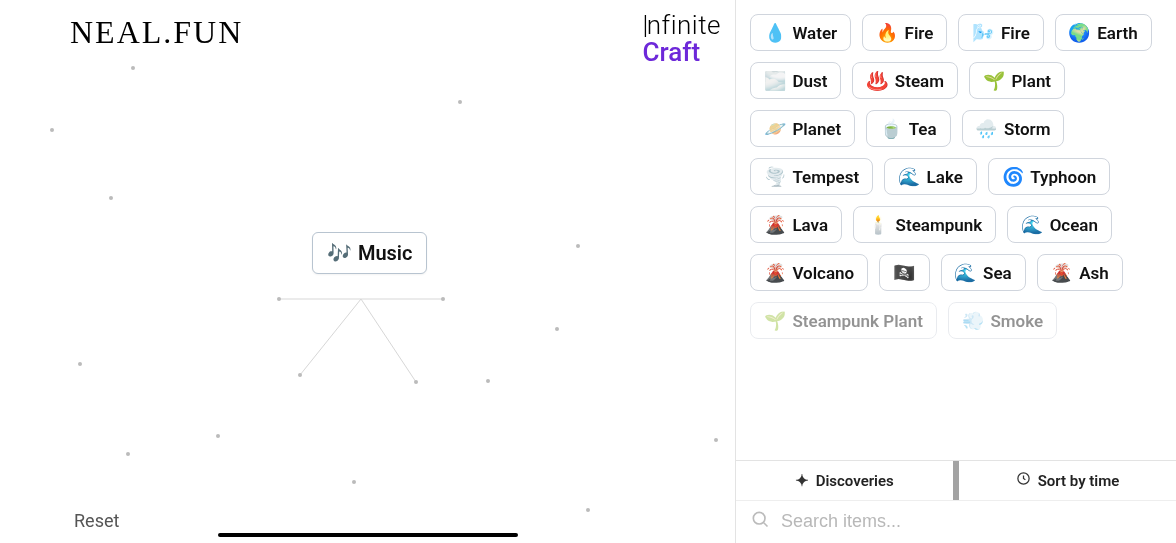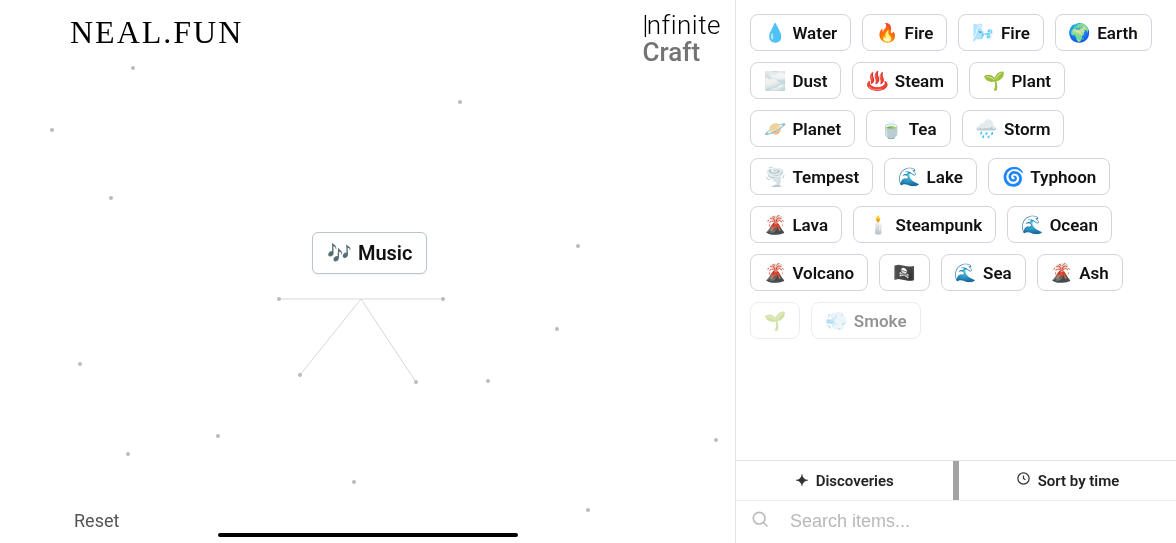--- a/index.html
+++ b/index.html
@@ -5,21 +5,21 @@
   * { box-sizing: border-box; margin: 0; padding: 0; }
   html, body { width: 1176px; height: 543px; font-family: -apple-system, BlinkMacSystemFont, "Segoe UI", Roboto, Arial, sans-serif; background: #fff; overflow: hidden; }
   .app { display: flex; width: 100%; height: 100%; }
 
   
   .canvas { position: relative; flex: 0 0 735px; height: 100%; }
   .logo { position: absolute; top: 14px; left: 70px; font-size: 32px; font-weight: 400; letter-spacing: 2px; font-family: Georgia, "Times New Roman", serif; color: #000; }
   .title { position: absolute; top: 12px; right: 14px; text-align: left; line-height: 1.05; }
   .title-line1 { font-size: 26px; font-weight: 300; color: #000; letter-spacing: 0.5px; }
   .title-line1::before { content: "|"; font-weight: 300; margin-right: -2px; }
-  .title-line2 { font-size: 26px; font-weight: 500; color: #737373; }
+  .title-line2 { font-size: 26px; font-weight: 500; color: #6d28d9; }
 
   .element-chip {
     position: absolute;
     display: inline-flex; align-items: center; gap: 6px;
     border: 1px solid #b8c4d0; border-radius: 6px;
     padding: 8px 14px; background: #fff;
     font-size: 20px; font-weight: 600; color: #111;
     box-shadow: 0 1px 2px rgba(0,0,0,0.05);
   }
   .element-chip .emoji { font-size: 20px; filter: grayscale(10%); }
@@ -46,21 +46,21 @@
   }
   .item .emoji { font-size: 18px; }
 
   .items-fade { position: absolute; left: 0; right: 0; bottom: 0; height: 48px; background: linear-gradient(to bottom, rgba(255,255,255,0), #fff 85%); pointer-events: none; }
 
   .tools { display: flex; border-top: 1px solid #e3e3e3; }
   .tool { flex: 1; display: flex; align-items: center; justify-content: center; gap: 7px; padding: 10px 0; font-size: 15px; font-weight: 600; color: #222; cursor: pointer; }
   .tool + .tool { border-left: 6px solid #a3a3a3; align-items: center; }
   .tool .ticon { font-size: 16px; color: #333; }
 
-  .search { display: flex; align-items: center; gap: 20px; padding: 8px 14px 10px 14px; border-top: 1px solid #eee; }
+  .search { display: flex; align-items: center; gap: 11px; padding: 8px 14px 10px 14px; border-top: 1px solid #eee; }
   .search .sicon { color: #bbb; }
   .search input { border: none; outline: none; font-size: 18px; color: #555; flex: 1; background: transparent; }
   .search input::placeholder { color: #b8b8b8; }
 </style>
 </head>
 <body>
 
 <div class="app">
 
   <div class="canvas">
@@ -182,20 +182,21 @@
           <div class="item">
             <span class="emoji">🌊</span>
             <span>Sea</span>
           </div>
           <div class="item">
             <span class="emoji">🌋</span>
             <span>Ash</span>
           </div>
           <div class="item" style="opacity: 0.45;">
             <span class="emoji">🌱</span>
+            <span>Steampunk Plant</span>
           </div>
           <div class="item" style="opacity: 0.45;">
             <span class="emoji">💨</span>
             <span>Smoke</span>
           </div>
         </div>
       <div class="items-fade"></div>
     </div>
     <div class="tools">
       <div class="tool">

